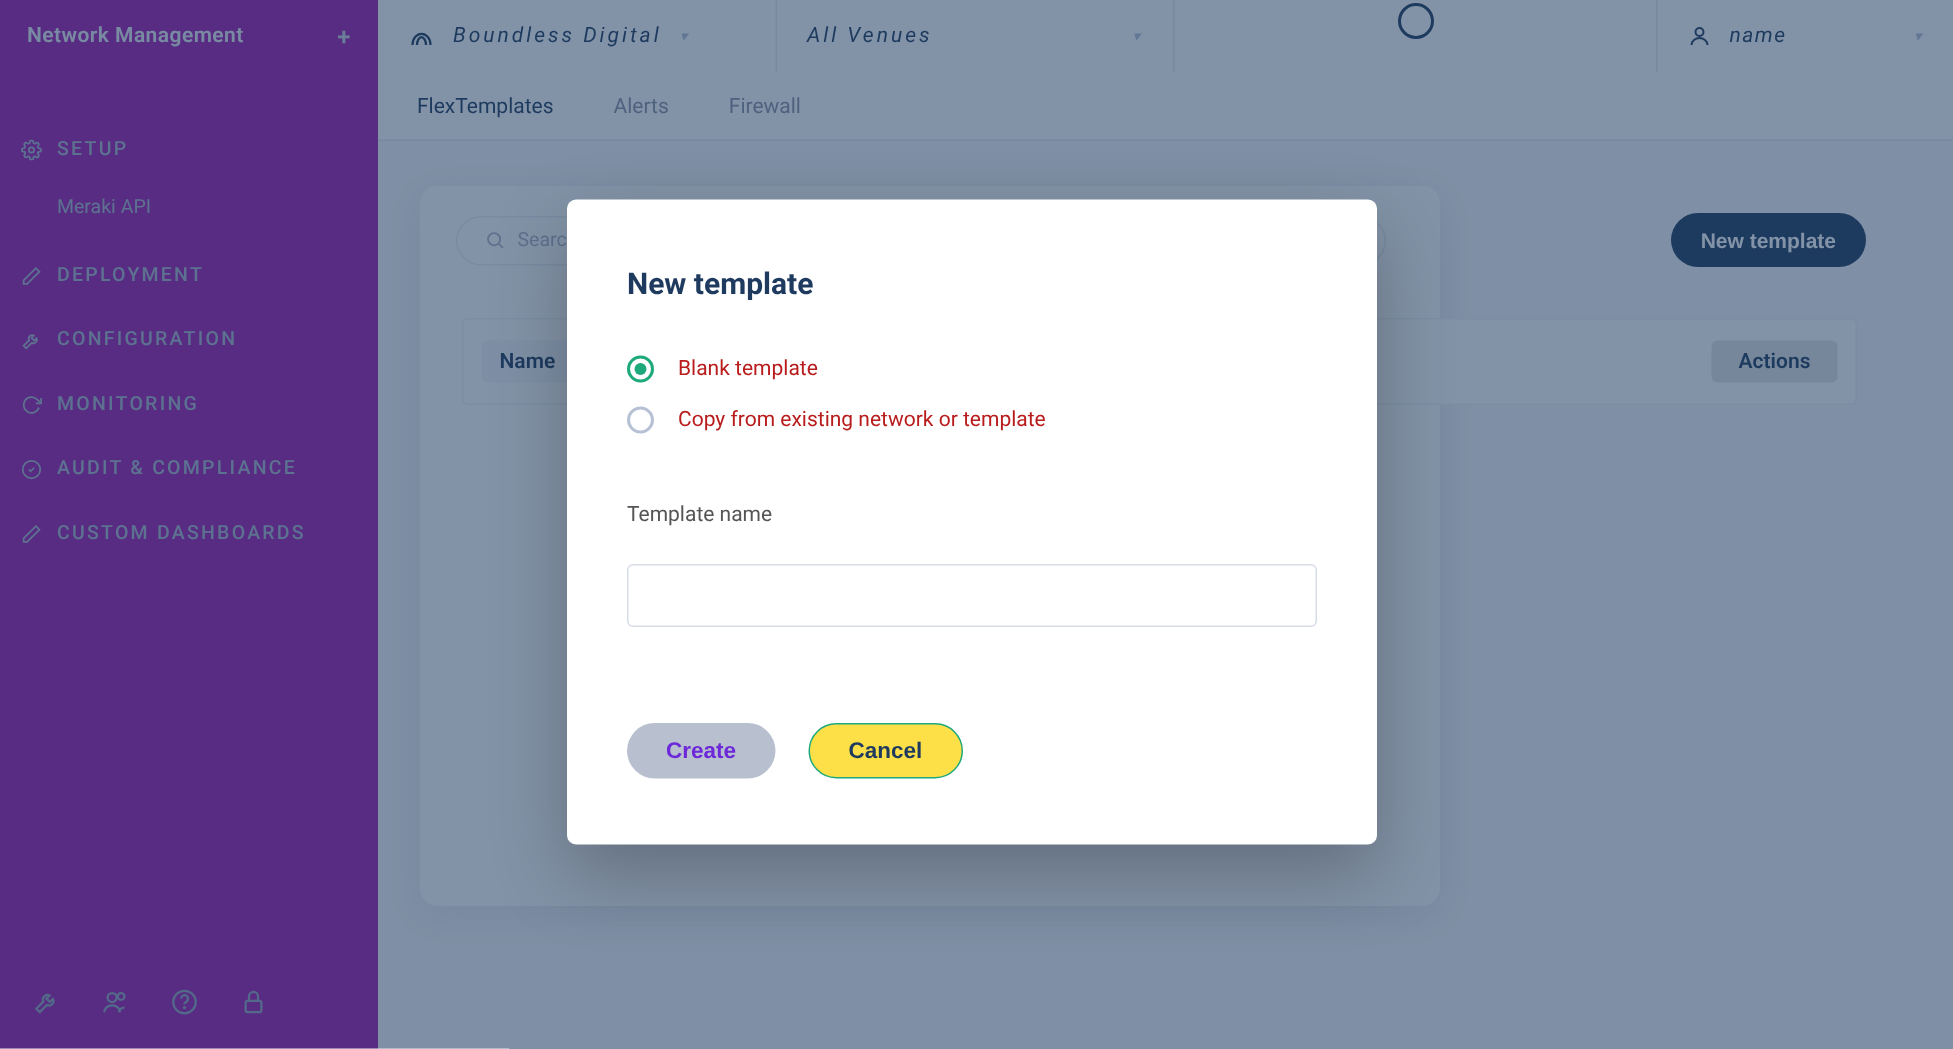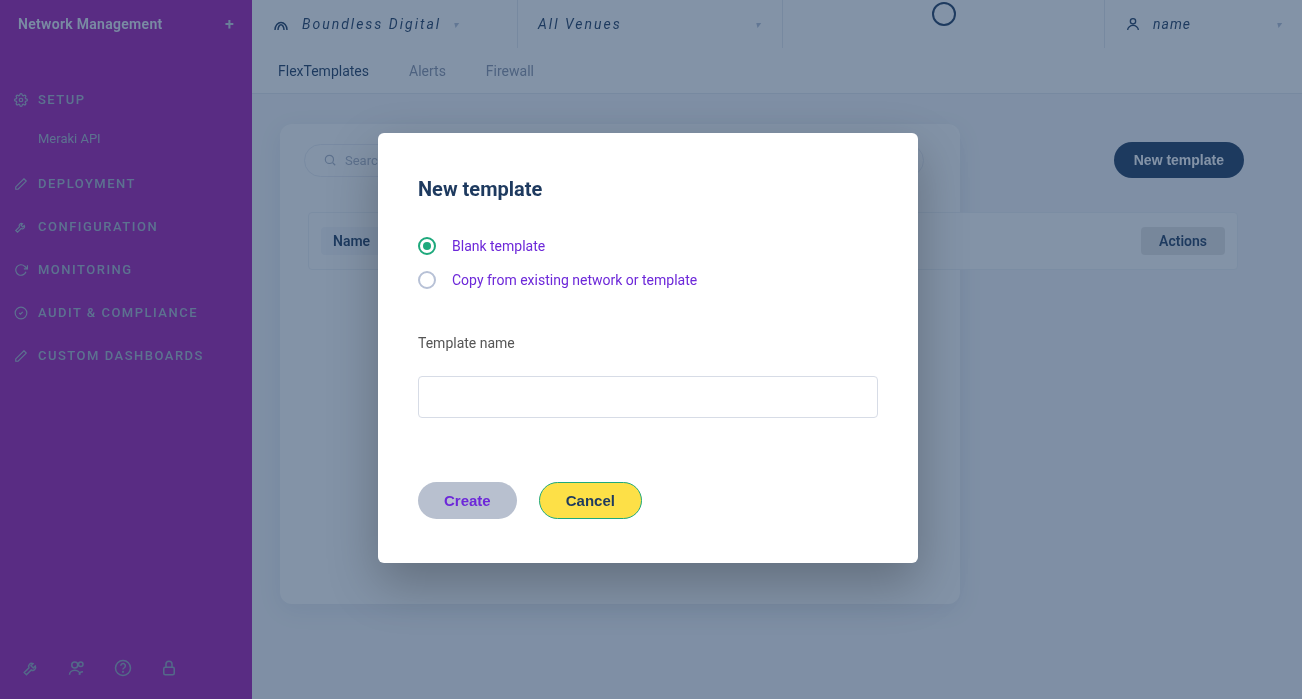--- a/index.html
+++ b/index.html
@@ -96,21 +96,21 @@
     display: flex; align-items: flex-start; justify-content: flex-start;
   }
   .modal {
     position: absolute; left: 378px; top: 133px; width: 540px;
     background: #fff; border-radius: 6px;
     box-shadow: 0 20px 50px rgba(0,0,0,0.25);
     padding: 44px 40px 44px;
     color: #1e3a5f;
   }
   .modal h2 { font-size: 20px; font-weight: 700; color: #1e3a5f; margin-bottom: 36px; }
-  .radio-row { display: flex; align-items: center; gap: 16px; margin-bottom: 16px; font-size: 14px; color: #6d28d9; }
+  .radio-row { display: flex; align-items: center; gap: 16px; margin-bottom: 16px; font-size: 14px; color: #b91c1c; }
   .radio { width: 18px; height: 18px; border-radius: 50%; border: 2px solid #b7c1d6; position: relative; flex:none; }
   .radio.checked { border-color: #1ea97c; }
   .radio.checked::after { content:""; position:absolute; inset:3px; background:#1ea97c; border-radius:50%; }
   .field-label { margin-top: 46px; font-size: 14px; color: #555; margin-bottom: 25px; }
   .text-input {
     width: 100%; height: 42px; border: 1px solid #d7dce6; border-radius: 4px;
     padding: 0 12px; font-size: 14px; outline: none;
   }
   .modal-actions { display: flex; gap: 22px; margin-top: 64px; }
   .btn-create {

